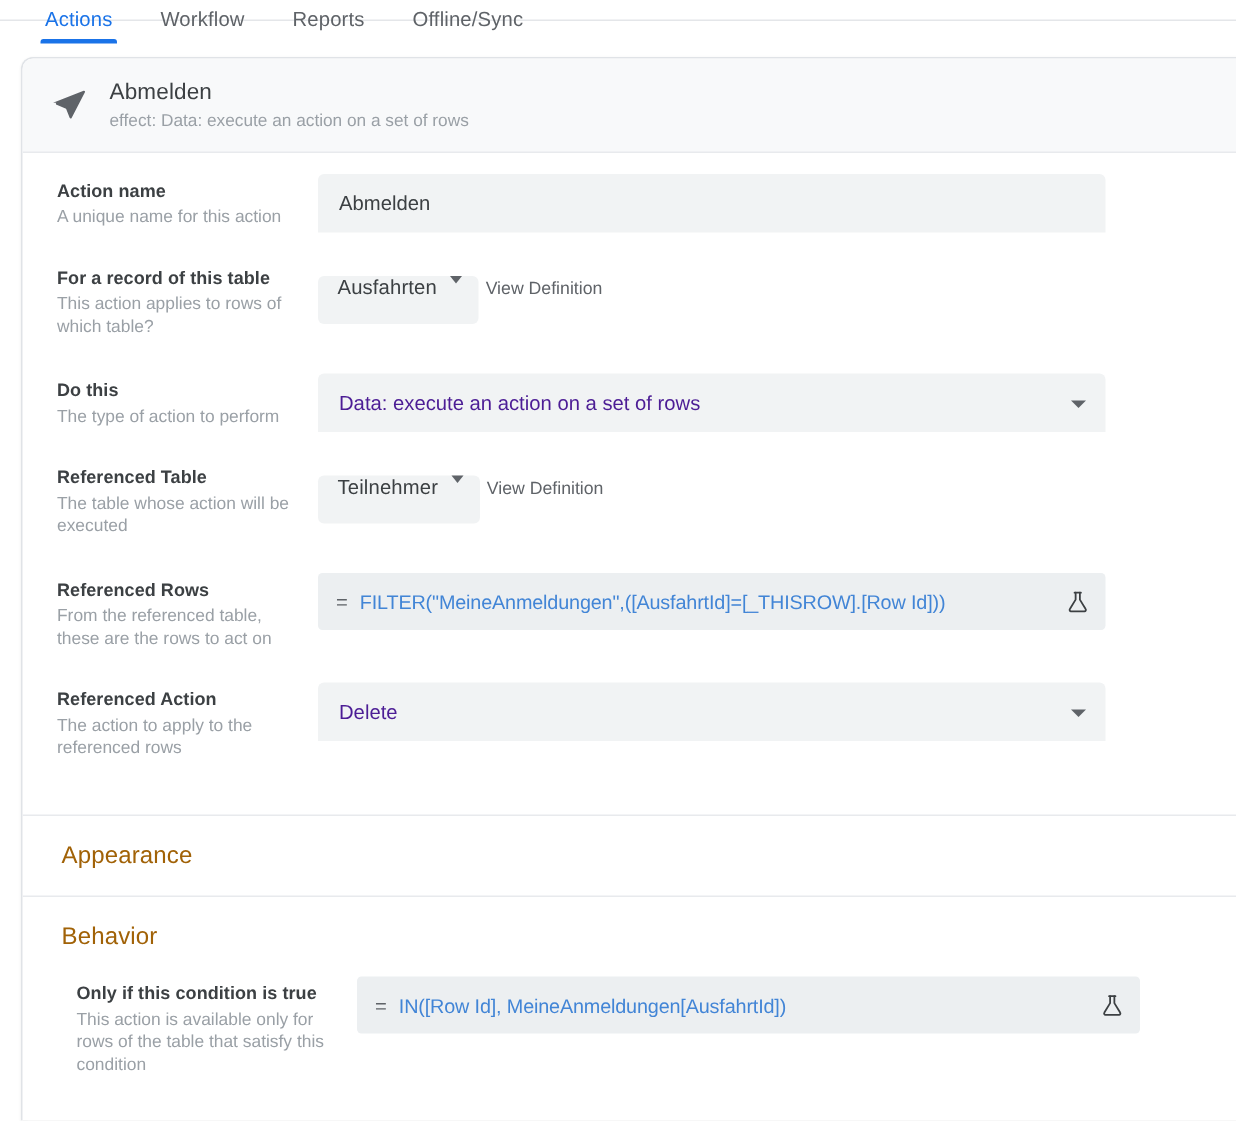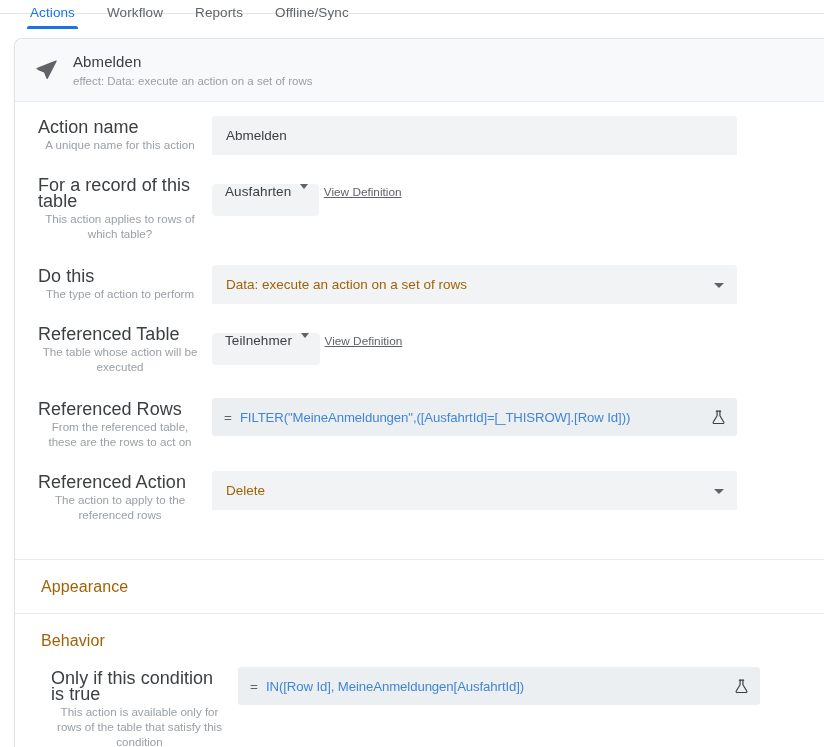--- a/index.html
+++ b/index.html
@@ -91,32 +91,31 @@
     align-items: flex-start;
   }
   .row .label-col {
     width: 197px;
     flex: 0 0 197px;
     padding-left: 23px;
     padding-right: 10px;
     padding-top: 3px;
   }
   .lbl {
-    font-size: 18px;
-    font-weight: normal;
+    font-size: 12px;
+    font-weight: bold;
     color: #3c4043;
     line-height: 16px;
     letter-spacing: .05px;
   }
   .sub {
     font-size: 11.6px;
     color: #9aa0a6;
     line-height: 15px;
     margin-top: 2px;
-    text-align: center;
   }
   .ctrl-col { flex: 1 1 auto; padding-right: 0; }
 
   .textinput {
     width: 525px;
     height: 39px;
     background: #f1f3f4;
     border: none;
     border-radius: 4px 4px 0 0;
     font-family: "Liberation Sans", sans-serif;
@@ -147,35 +146,34 @@
     width: 0; height: 0;
     border-left: 4.5px solid transparent;
     border-right: 4.5px solid transparent;
     border-top: 5px solid #5f6368;
   }
   .viewdef {
     display: inline-block;
     margin-top: 11px;
     font-size: 11.8px;
     color: #5f6368;
-    text-decoration: underline;
     cursor: pointer;
   }
 
   .selectbox {
     position: relative;
     width: 525px;
     height: 39px;
     background: #f1f3f4;
     border-radius: 4px 4px 0 0;
     display: flex;
     align-items: center;
     padding: 0 14px;
     font-size: 13.5px;
-    color: #a16207;
+    color: #4c1d95;
     cursor: pointer;
   }
   .selectbox .caret {
     position: absolute;
     right: 13px; top: 50%;
     margin-top: -2px;
     width: 0; height: 0;
     border-left: 5px solid transparent;
     border-right: 5px solid transparent;
     border-top: 5.5px solid #5f6368;

